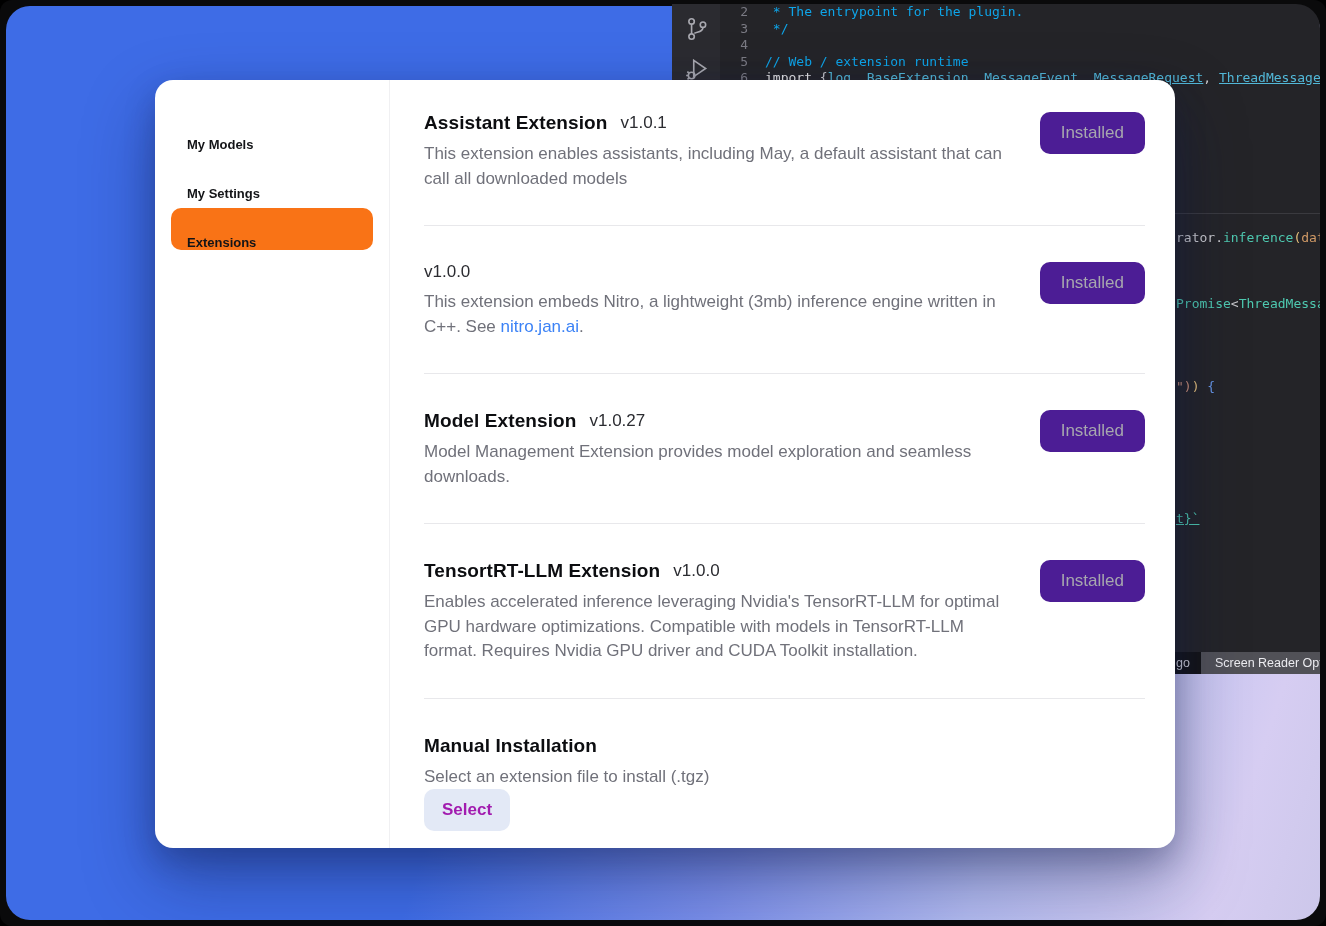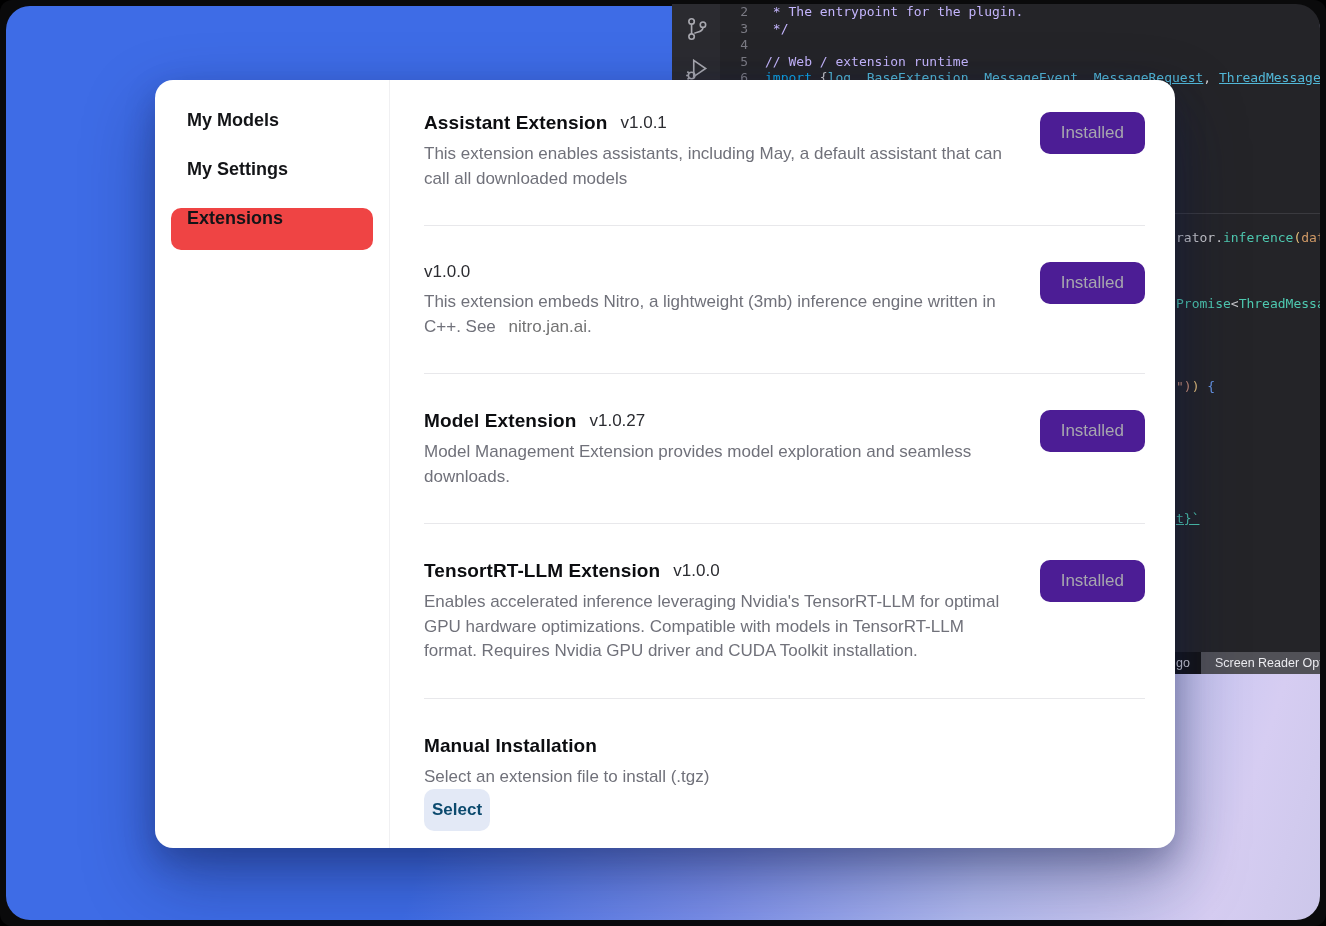--- a/index.html
+++ b/index.html
@@ -21,22 +21,22 @@
   }
   .activity-bar{position:absolute;left:0;top:0;width:48px;height:100%;background:#2b2b30;}
   .ab-icon{position:absolute;left:12px;width:26px;height:26px;}
   .ab-icon.scm{top:12px}.ab-icon.run{top:52px}
   .code-top{position:absolute;left:48px;top:0;right:0;}
   .code-line{display:flex;height:16.5px;line-height:16.5px;white-space:pre;}
   .ln{width:28px;text-align:right;color:#7b7b84;flex-shrink:0;}
   .code-text{margin-left:17px;}
   .editor-divider{position:absolute;left:48px;right:0;top:209px;height:1px;background:#3a3a3f;}
   .fragment{position:absolute;left:504px;white-space:pre;line-height:16px;}
-  .c-comment{color:#c4b5fd}
-  .c-kw{color:#0ea5e9;text-decoration:underline;}
+  .c-comment{color:#0ea5e9}
+  .c-kw{color:#e5e5e5;text-decoration:underline;}
   .c-id{color:#52b8d8;text-decoration:underline;}
   .c-p{color:#c8c8cc}
   .c-teal{color:#4ec9b0}
   .c-str{color:#ce9178}
   .c-orange{color:#d19a66}
   .c-yellow{color:#e5c07b}
   .c-brace{color:#6796e6}
   .c-green-u{color:#4ec9b0;text-decoration:underline;}
   .status-bar{
     position:absolute;left:0;right:0;bottom:0;height:22px;background:#141416;
@@ -45,37 +45,37 @@
   .sb-left{position:absolute;left:504px;top:4px;}
   .sb-badge{position:absolute;left:529px;top:0;height:22px;line-height:22px;
     padding:0 14px;background:#515157;color:#ececf0;white-space:nowrap;}
   
   .modal{
     position:absolute;left:155px;top:80px;width:1020px;height:768px;background:#fff;
     border-radius:18px;overflow:hidden;display:flex;
     box-shadow:0 30px 70px rgba(15,25,70,.40),0 12px 30px rgba(15,25,70,.25);
   }
   .m-sidebar{width:235px;flex-shrink:0;border-right:1px solid #f0f0f2;padding-top:30px;box-sizing:border-box;}
-  .m-item{height:42px;margin:0 16px 7px;padding:0 16px;display:flex;align-items:flex-start;
-    font-size:18px;font-weight:700;color:#131417;border-radius:10px;cursor:default;}
-  .m-item.active{background:#ef4444;}
+  .m-item{height:42px;margin:0 16px 7px;padding:0 16px;display:flex;align-items:flex-end;
+    font-size:13px;font-weight:700;color:#131417;border-radius:10px;cursor:default;}
+  .m-item.active{background:#f97316;}
   .m-content{flex:1;padding:2px 30px 0 34px;box-sizing:border-box;}
   .entry{display:flex;justify-content:space-between;align-items:flex-start;
     padding:36px 0 34px;border-bottom:1px solid #e8e8eb;}
   .entry.first{padding-top:30px;}
   .entry.last{border-bottom:none;padding-bottom:30px;flex-direction:column;}
   .e-left{max-width:578px;}
   .e-title-row{display:flex;align-items:center;gap:13px;}
   .e-name{font-size:19px;font-weight:700;color:#0c0d10;letter-spacing:.1px;}
   .e-version{font-size:17px;color:#2b2c31;}
   .e-desc{margin-top:8px;font-size:17px;line-height:24.5px;color:#70717a;}
-  .e-link{color:#737373;cursor:pointer;margin-left:8px;}
+  .e-link{color:#3b82f6;cursor:pointer;}
   .btn{border:none;border-radius:10px;font-family:inherit;flex-shrink:0;cursor:pointer;}
   .btn-installed{background:#4c1d95;color:#a7a7ae;font-size:17px;padding:11px 21px;}
-  .btn-select{background:#e3e9f6;color:#0c4a6e;font-size:17px;font-weight:700;padding:11px 8px;}
+  .btn-select{background:#e3e9f6;color:#a21caf;font-size:17px;font-weight:700;padding:11px 18px;}
 </style>
 </head>
 <body>
 
 <div class="screen">
 
   <div class="gradient-panel"></div>
 
   <div class="editor">
     <div class="activity-bar">

